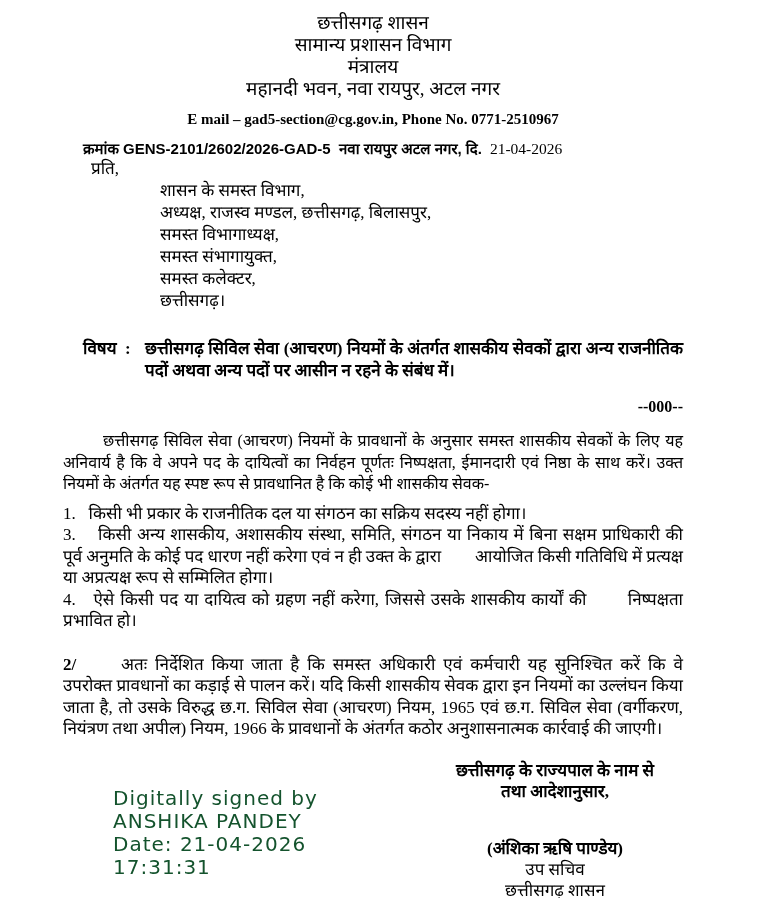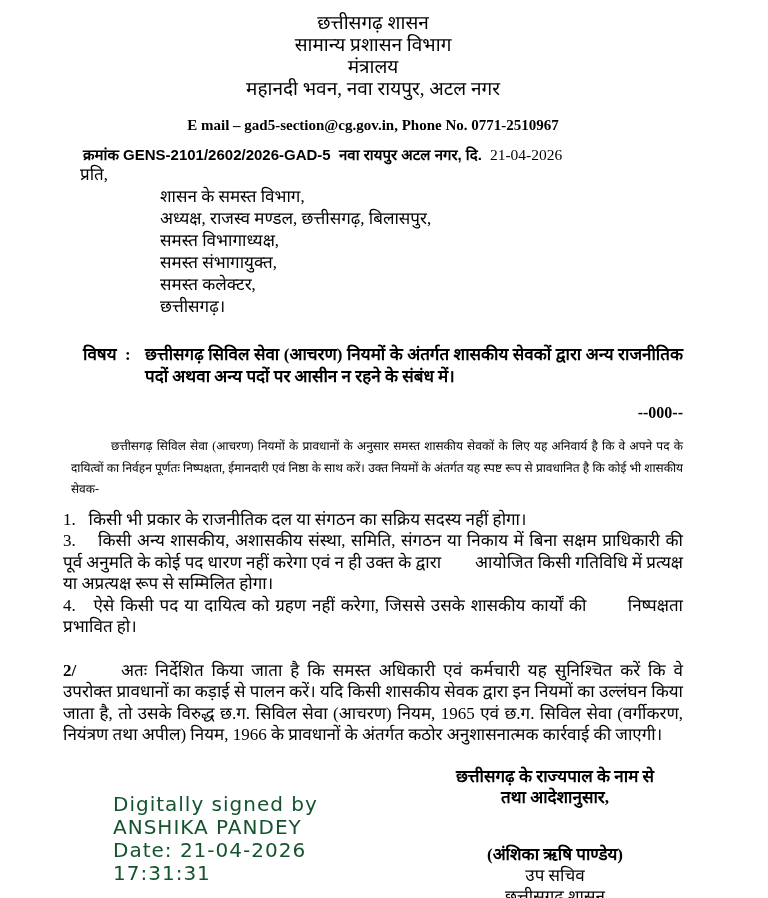--- a/index.html
+++ b/index.html
@@ -4,37 +4,37 @@
 <style>
   html,body { margin:0; padding:0; background:#ffffff; }
   .page {
     width:744px; height:898px; background:#ffffff; color:#000000;
     font-family:"Liberation Serif","DejaVu Serif",serif;
     position:relative; overflow:hidden; box-sizing:border-box;
   }
   .content { padding:12px 61px 0 63px; }
 
   .doc-header { text-align:center; font-size:19px; line-height:22px; }
-  .h-contact { font-size:15px; font-weight:bold; line-height:19px; margin-top:16px;
+  .h-contact { font-size:15px; font-weight:bold; line-height:19px; margin-top:10px;
                font-family:"Liberation Serif",serif; }
 
   .ref-line { margin:9px 0 0 20px; white-space:nowrap; }
   .ref-number { font-weight:bold; font-family:"Liberation Sans","DejaVu Sans",sans-serif; font-size:15px; }
   .ref-date { font-size:15.5px; margin-left:4px; }
 
-  .to-label { margin-left:17px; font-size:17px; line-height:22px; }
+  .to-label { margin-left:28px; font-size:17px; line-height:22px; }
   .recipients { margin-left:97px; font-size:17px; line-height:22px; }
 
   .subject-row { display:flex; margin:26px 0 0 20px; font-size:17px; line-height:22px;font-weight:bold; }
   .subject-label { width:62px; flex:none; }
   .subject-text { width:562px; text-align:justify; }
 
   .divider { text-align:right; font-weight:bold; font-size:16px; margin-top:16px; }
 
-  .para1 { font-size:12px; line-height:21.5px; text-align:justify; text-indent:40px; margin:14px 0 0 8px; }
+  .para1 { font-size:16px; line-height:21.5px; text-align:justify; text-indent:40px; margin:14px 0 0 0; }
 
   .list { margin-top:8px; }
   .list-item { font-size:17px; line-height:21.5px; text-align:justify; margin:0; }
 
   .para2 { margin-top:22px; font-size:17px; line-height:21.5px; text-align:justify; }
   .para2-prefix { font-weight:bold; display:inline-block; width:58px; }
 
   .bottom { position:relative; height:180px; }
   .digital-sig {
     position:absolute; left:50px; top:30px;

